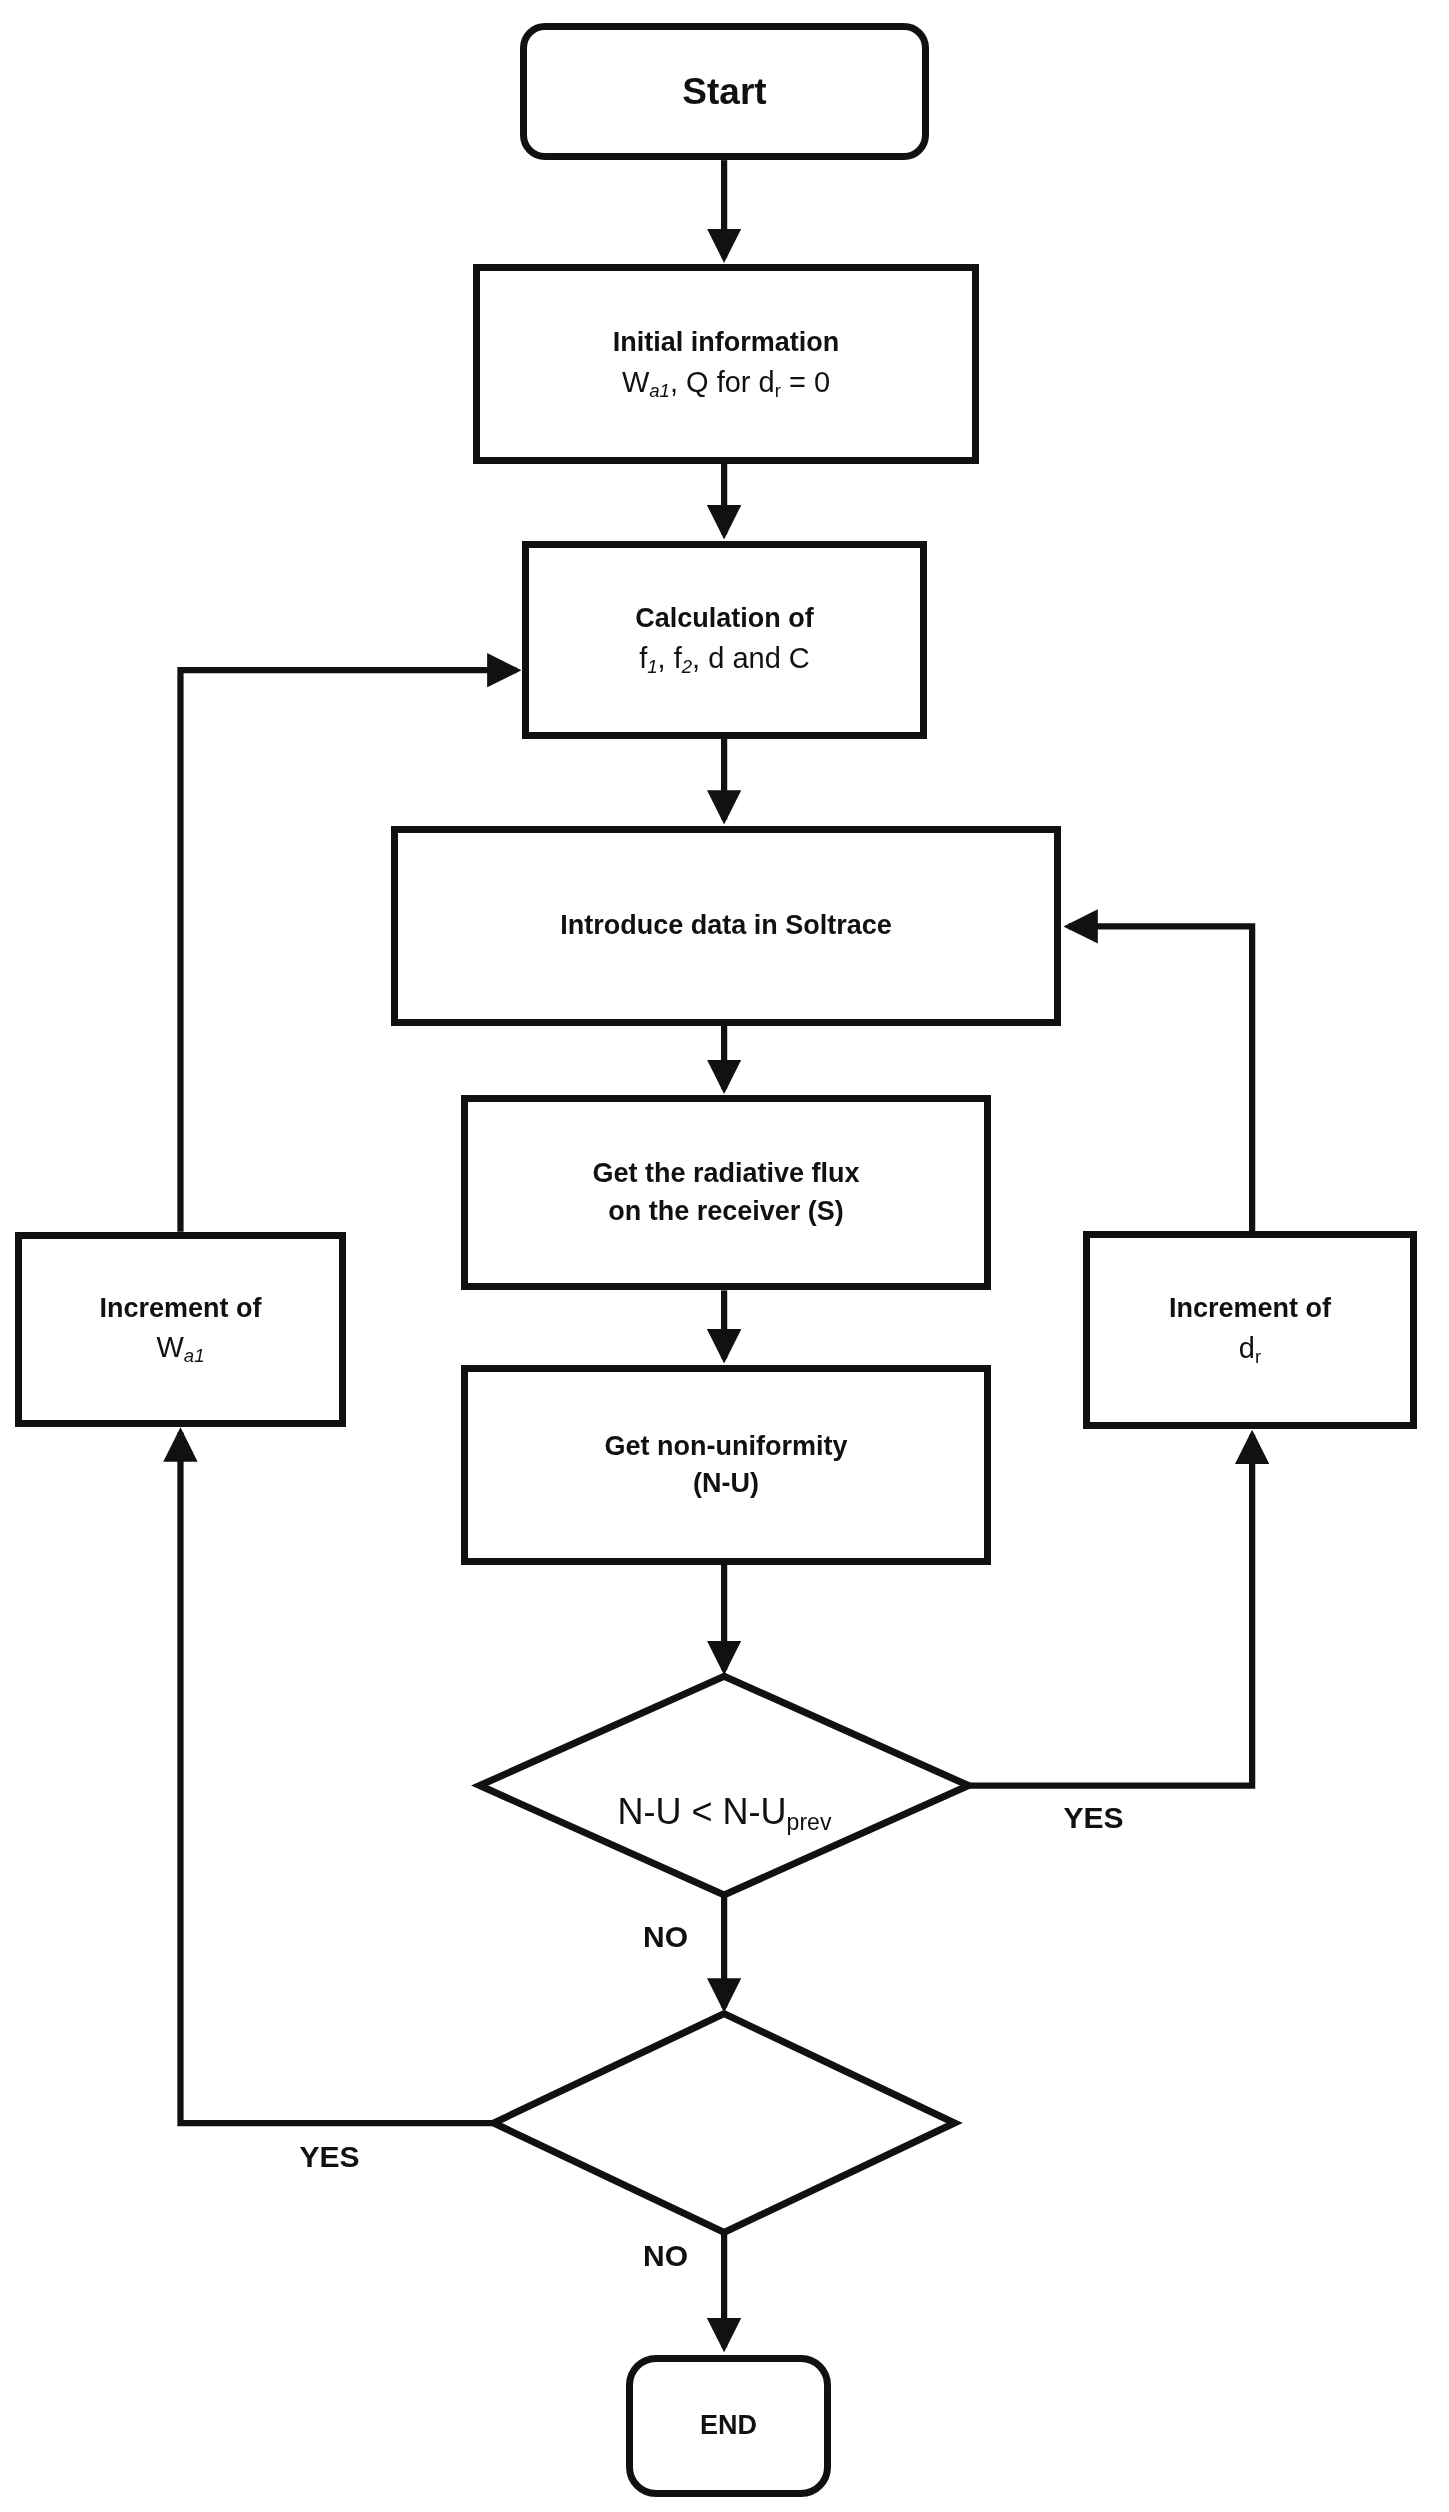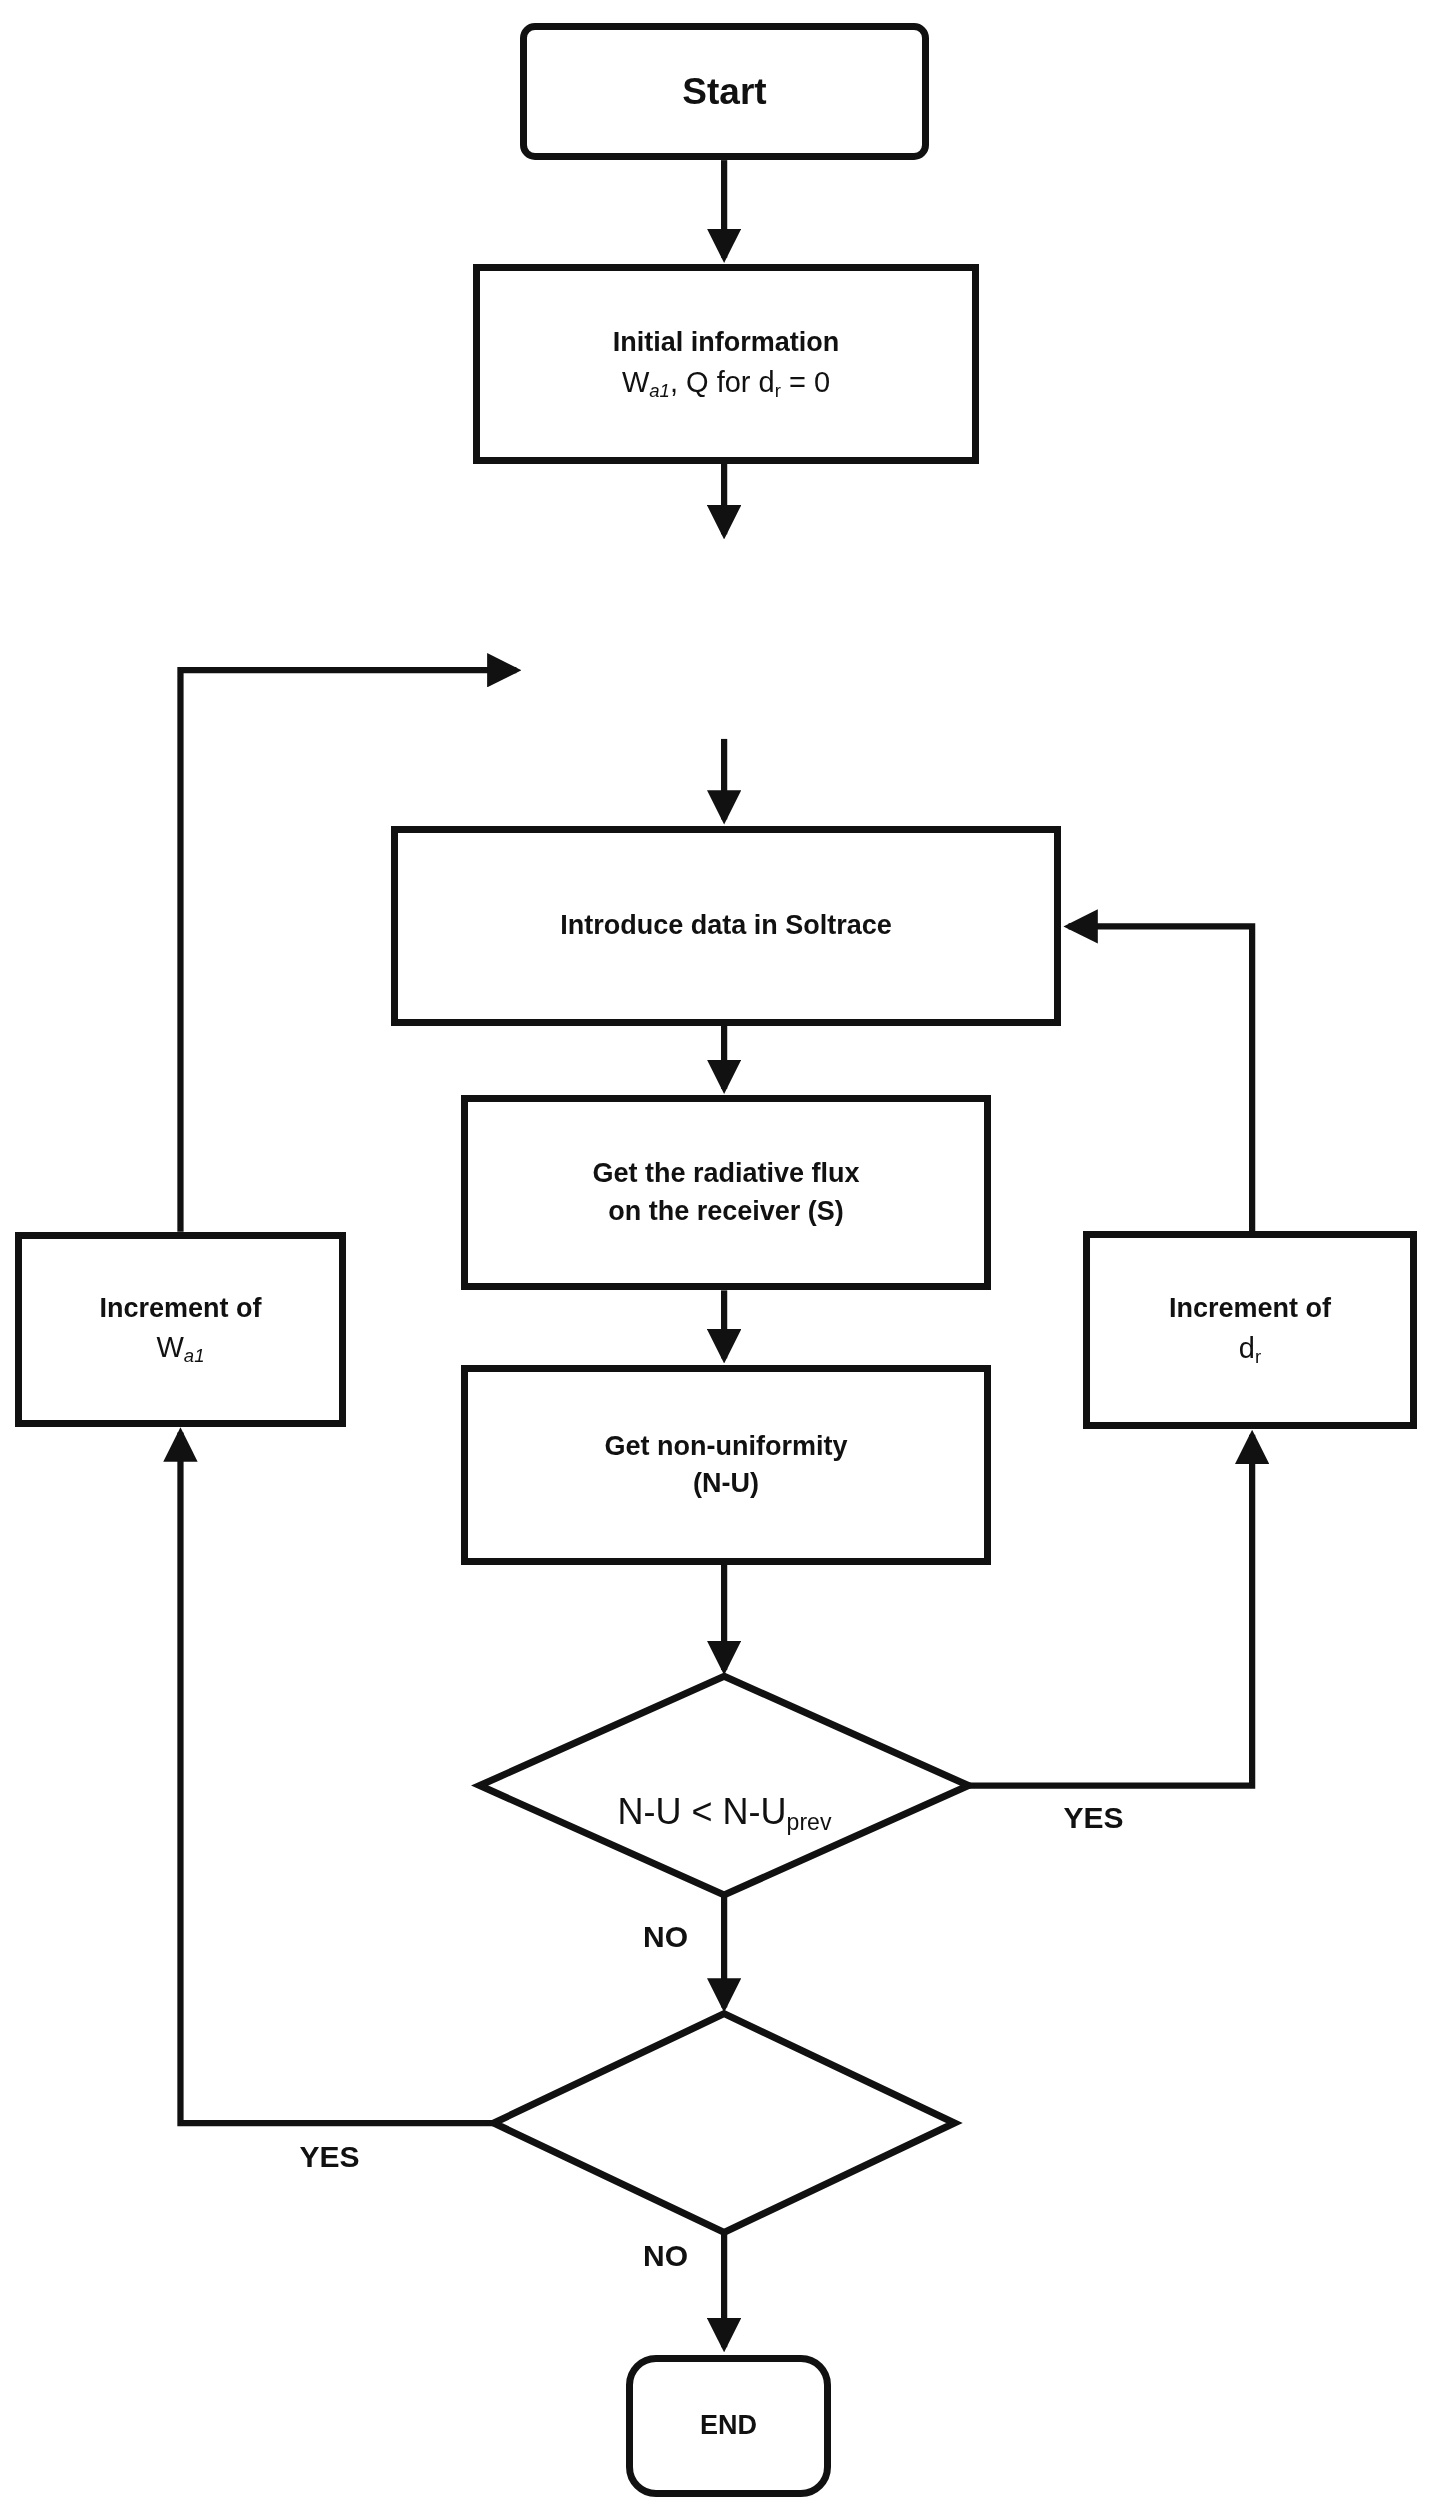--- a/index.html
+++ b/index.html
@@ -40,21 +40,21 @@
     box-sizing: border-box;
     display: flex;
     flex-direction: column;
     align-items: center;
     justify-content: center;
     text-align: center;
     line-height: 1.38;
   }
   .node.terminal {
     border-width: 7.8px;
-    border-radius: 15px;
+    border-radius: 25px;
   }
   .t-bold {
     font-weight: bold;
     font-size: 27px;
   }
   .t-big-bold {
     font-weight: bold;
     font-size: 37px;
   }
   .t-reg {
@@ -128,20 +128,26 @@
     <span class="t-big-bold">Start</span>
   </div>
 
   <div class="node" style="left:473px; top:264px; width:506px; height:200px;">
     <span class="t-bold">Initial information</span>
     <span class="t-reg">
       <span>W</span><span class="sub it">a1</span><span>, Q for d</span><span class="sub">r</span><span> = 0</span>
     </span>
   </div>
 
+  <div class="node" style="left:522px; top:541px; width:405px; height:198px;">
+    <span class="t-bold">Calculation of</span>
+    <span class="t-reg">
+      <span>f</span><span class="sub it">1</span><span>, f</span><span class="sub it">2</span><span>, d and C</span>
+    </span>
+  </div>
 
   <div class="node" style="left:391px; top:826px; width:670px; height:200px;">
     <span class="t-bold">Introduce data in Soltrace</span>
   </div>
 
   <div class="node" style="left:461px; top:1095px; width:530px; height:195px;">
     <span class="t-bold">Get the radiative flux</span>
     <span class="t-bold">on the receiver (S)</span>
   </div>
 

